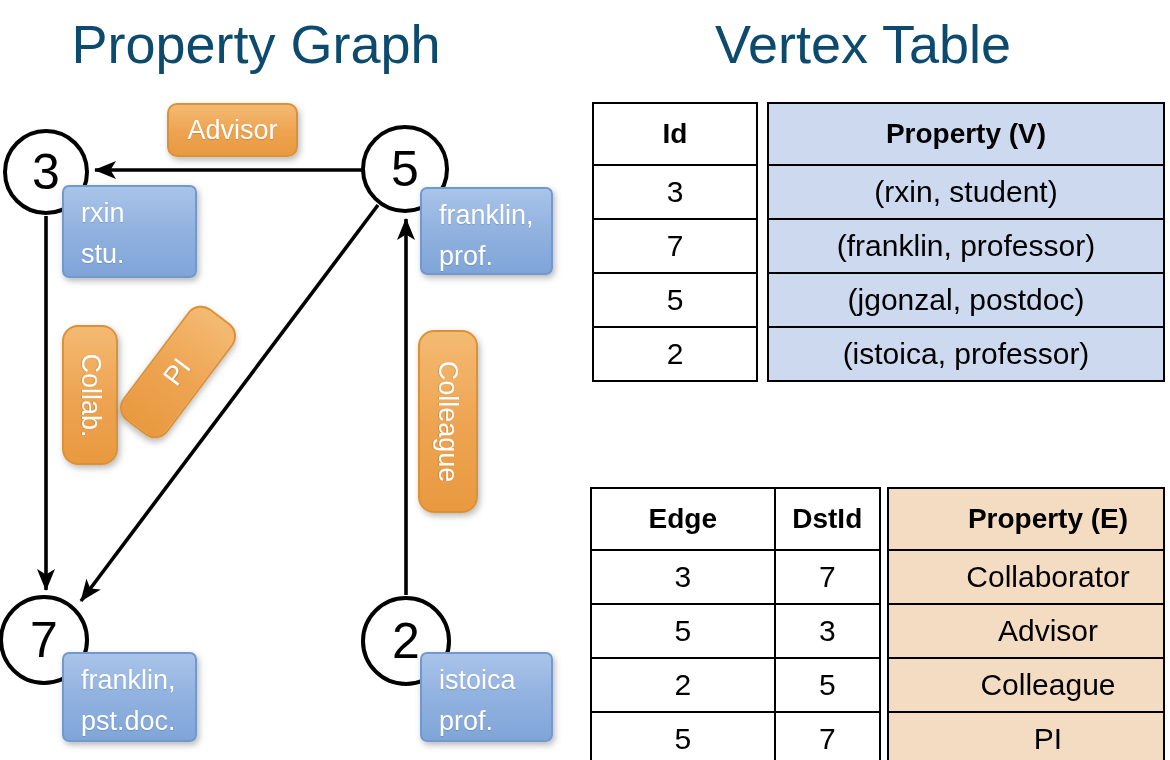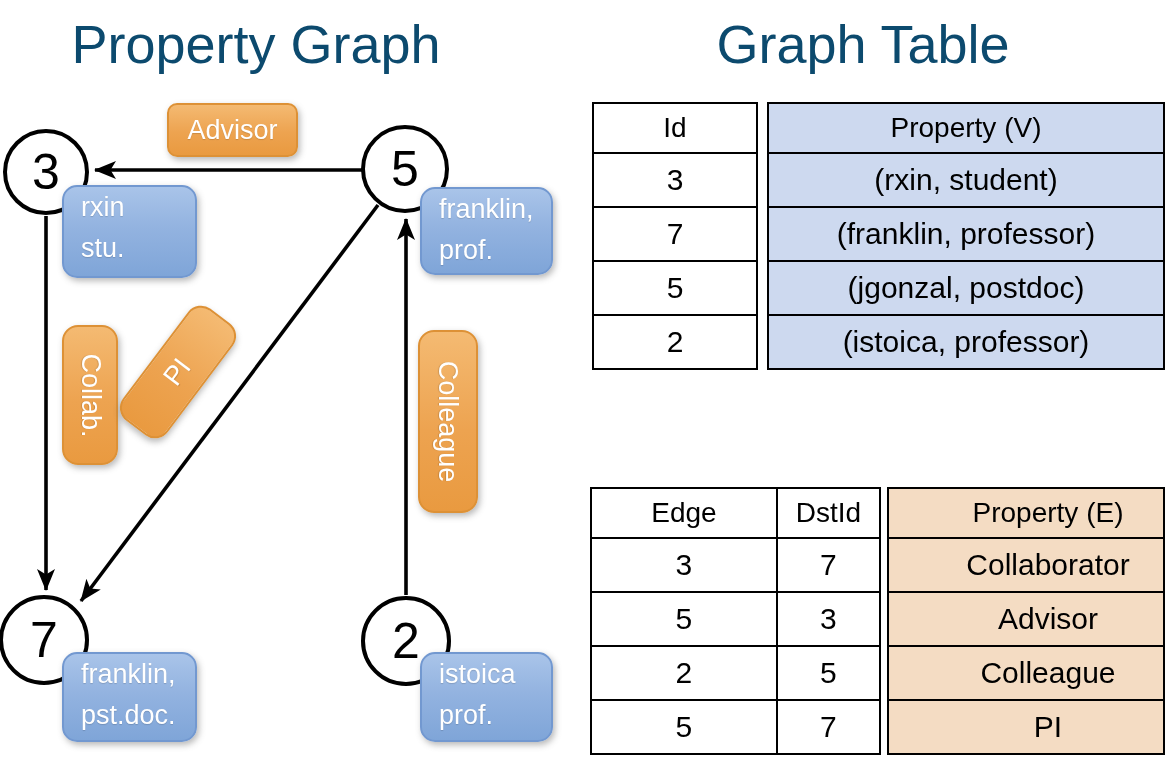--- a/index.html
+++ b/index.html
@@ -12,44 +12,44 @@
     text-align:center;color:#0c4a6e;line-height:60px;white-space:nowrap;
   }
   
   #edge-svg{position:absolute;left:0;top:0;z-index:1;}
   .node{
     position:absolute;z-index:2;background:#fff;border:4px solid #000;border-radius:50%;
     display:flex;align-items:center;justify-content:center;box-sizing:border-box;
     font-size:50px;font-weight:400;
   }
   .nlabel{
-    position:absolute;z-index:3;border-radius:15px;box-sizing:border-box;
+    position:absolute;z-index:3;border-radius:7px;box-sizing:border-box;
     background:linear-gradient(180deg,#a9c4e9 0%,#93b3e0 45%,#7fa5d8 100%);
     border:2px solid #7298d0;
     box-shadow:2px 3px 6px rgba(100,100,100,.45);
-    color:#fff;font-size:27px;line-height:41px;padding:0 0 0 17px;
+    color:#fff;font-size:27px;line-height:41px;padding:6px 0 0 17px;
     white-space:pre-line;text-shadow:0 1px 1px rgba(0,0,0,.15);
   }
   .elabel{
     position:absolute;z-index:3;box-sizing:border-box;
     background:linear-gradient(180deg,#f4ba72 0%,#eda350 55%,#e99a40 100%);
     border:2px solid #dd9136;
     box-shadow:2px 3px 6px rgba(100,100,100,.45);
     color:#fff;font-size:27px;text-shadow:0 1px 1px rgba(0,0,0,.15);
     display:flex;align-items:center;justify-content:center;
   }
   .elabel.h{border-radius:10px;}
   .elabel.v{border-radius:16px;}
   .vtext{transform:rotate(90deg);white-space:nowrap;}
   .vtext-up{transform:rotate(-90deg);white-space:nowrap;}
   
   .tcol{position:absolute;box-sizing:border-box;border:2px solid #000;background:#fff;}
   .tcol .th{
-    box-sizing:border-box;height:48px;display:flex;align-items:center;justify-content:center;
-    font-size:28px;font-weight:400;
+    box-sizing:border-box;height:60px;display:flex;align-items:center;justify-content:center;
+    font-size:28px;font-weight:700;
   }
   .tcol .td{
     box-sizing:border-box;height:54px;border-top:2px solid #000;
     display:flex;align-items:center;justify-content:center;font-size:30px;font-weight:400;
   }
   .fill-blue{background:#cdd9ef;}
   .fill-tan{background:#f4dcc3;padding-left:44px;}
   .pair{display:flex;padding:0;}
   .pair .subcol{flex:1 1 auto;}
   .pair .subcol.first{border-right:2px solid #000;}
@@ -101,21 +101,21 @@
   <div class="elabel v" style="left:62px;top:325px;width:56px;height:140px;">
     <span class="vtext">Collab.</span>
   </div>
   <div class="elabel v" style="left:150px;top:302px;width:56px;height:140px;transform:rotate(37deg);">
     <span class="vtext-up">PI</span>
   </div>
   <div class="elabel v" style="left:418px;top:330px;width:60px;height:183px;">
     <span class="vtext">Colleague</span>
   </div>
 
-  <div class="title" style="left:585px;top:14px;width:556px;">Graph Table</div>
+  <div class="title" style="left:585px;top:14px;width:556px;">Vertex Table</div>
 
   <div class="tcol" style="left:592px;top:102px;width:166px;">
     <div class="th">Id</div>
     <div class="td">3</div>
     <div class="td">7</div>
     <div class="td">5</div>
     <div class="td">2</div>
   </div>
   <div class="tcol" style="left:767px;top:102px;width:398px;">
     <div class="th fill-blue">Property (V)</div>

